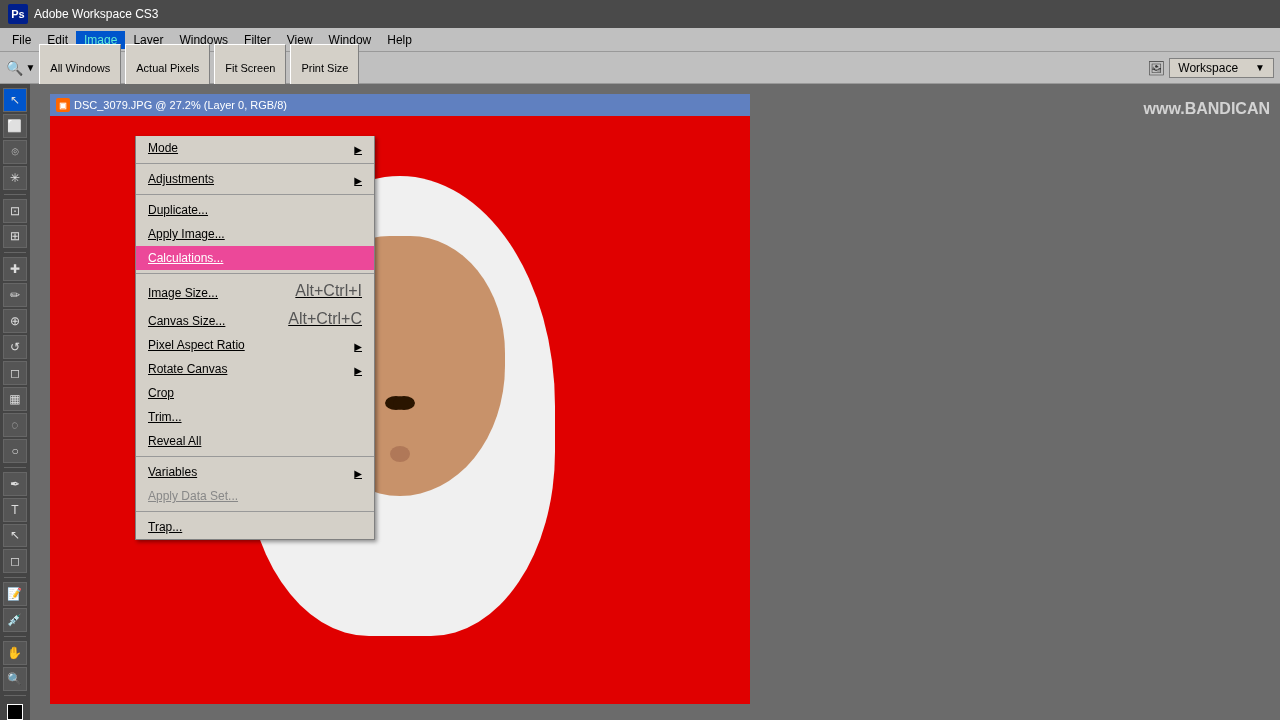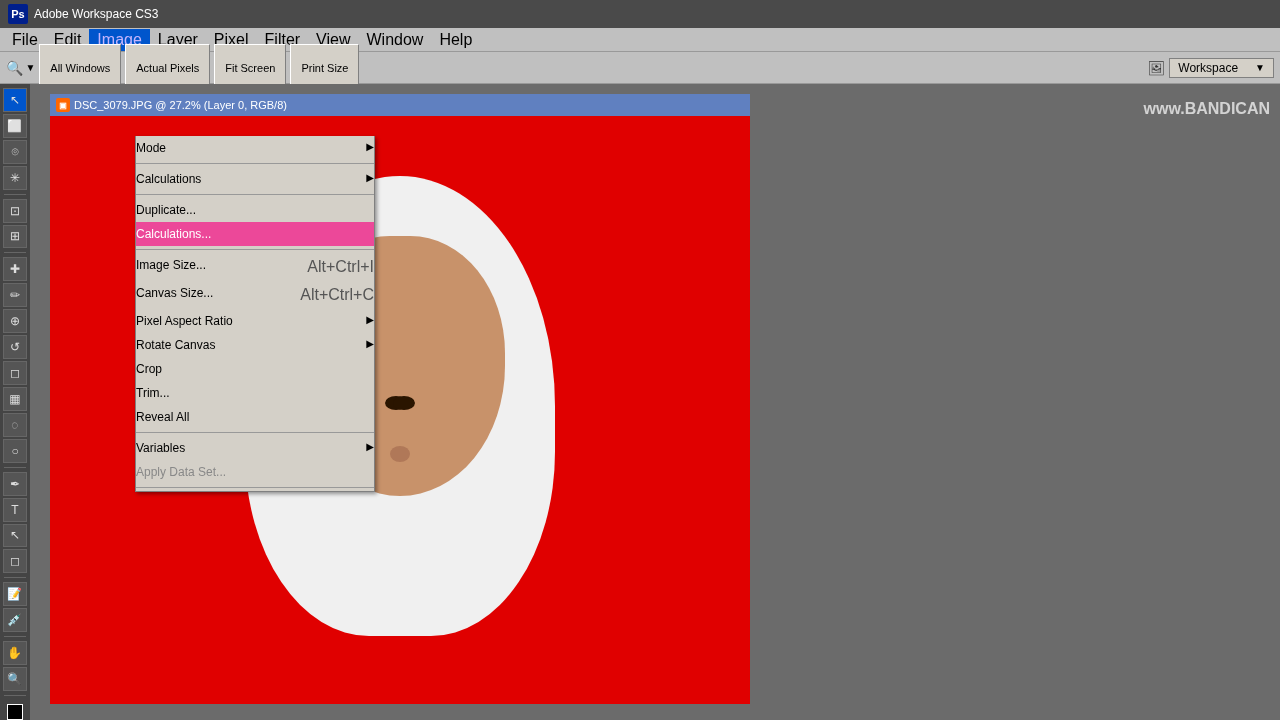--- a/index.html
+++ b/index.html
@@ -42,27 +42,27 @@
       height: 24px;
       background: #c0c0c0;
       display: flex;
       align-items: center;
       padding: 0 4px;
       border-bottom: 1px solid #999;
     }
     .menu-item {
       padding: 2px 8px;
       cursor: pointer;
-      font-size: 16px;
+      font-size: 12px;
       color: #000;
       white-space: nowrap;
     }
     .menu-item:hover, .menu-item.active {
       background: #0055cc;
-      color: #c4b5fd;
+      color: #5eead4;
     }
 
     
     #toolbar {
       height: 32px;
       background: #c0c0c0;
       display: flex;
       align-items: center;
       padding: 0 6px;
       gap: 4px;
@@ -254,28 +254,29 @@
       left: 105px;
       width: 240px;
       background: #d4d0c8;
       border: 1px solid #808080;
       border-top: none;
       z-index: 1000;
       box-shadow: 2px 2px 4px rgba(0,0,0,0.4);
     }
 
     .drop-item {
-      padding: 5px 0;
+      padding: 5px 12px;
       cursor: pointer;
       display: flex;
-      align-items: flex-start;
+      align-items: flex-end;
       justify-content: space-between;
       font-size: 12px;
       color: #000;
       white-space: nowrap;
+      text-decoration: underline;
     }
     .drop-item.highlighted {
       background: #ec4899;
       color: #fff;
     }
     .drop-item.disabled {
       color: #888;
       cursor: default;
     }
     .drop-separator {
@@ -310,21 +311,21 @@
 <div id="title-bar">
   <div class="ps-icon">Ps</div>
   <span>Adobe Workspace CS3</span>
 </div>
 
 <div id="menu-bar">
   <span class="menu-item">File</span>
   <span class="menu-item">Edit</span>
   <span class="menu-item active">Image</span>
   <span class="menu-item">Layer</span>
-  <span class="menu-item">Pixel</span>
+  <span class="menu-item">Windows</span>
   <span class="menu-item">Filter</span>
   <span class="menu-item">View</span>
   <span class="menu-item">Window</span>
   <span class="menu-item">Help</span>
 </div>
 
 <div id="toolbar">
   <div class="toolbar-search">
     <span class="toolbar-search-icon">🔍</span>
     <span style="font-size:10px;">▼</span>
@@ -400,26 +401,29 @@
       </div>
     </div>
 
     <div id="dropdown-menu" style="top: 52px; left: 105px;">
       <div class="drop-item">
         <span>Mode</span>
         <span class="drop-arrow">▶</span>
       </div>
       <div class="drop-separator"></div>
       <div class="drop-item">
-        <span>Calculations</span>
+        <span>Adjustments</span>
         <span class="drop-arrow">▶</span>
       </div>
       <div class="drop-separator"></div>
       <div class="drop-item">
         <span>Duplicate...</span>
+      </div>
+      <div class="drop-item">
+        <span>Apply Image...</span>
       </div>
       <div class="drop-item highlighted">
         <span>Calculations...</span>
       </div>
       <div class="drop-separator"></div>
       <div class="drop-item">
         <span>Image Size...</span>
         <span class="drop-shortcut">Alt+Ctrl+I</span>
       </div>
       <div class="drop-item">
@@ -445,18 +449,21 @@
       </div>
       <div class="drop-separator"></div>
       <div class="drop-item">
         <span>Variables</span>
         <span class="drop-arrow">▶</span>
       </div>
       <div class="drop-item disabled">
         <span>Apply Data Set...</span>
       </div>
       <div class="drop-separator"></div>
+      <div class="drop-item">
+        <span>Trap...</span>
+      </div>
     </div>
 
     <div id="watermark">www.BANDICAN</div>
 
   </div>
 </div>
 
 </body></html>

